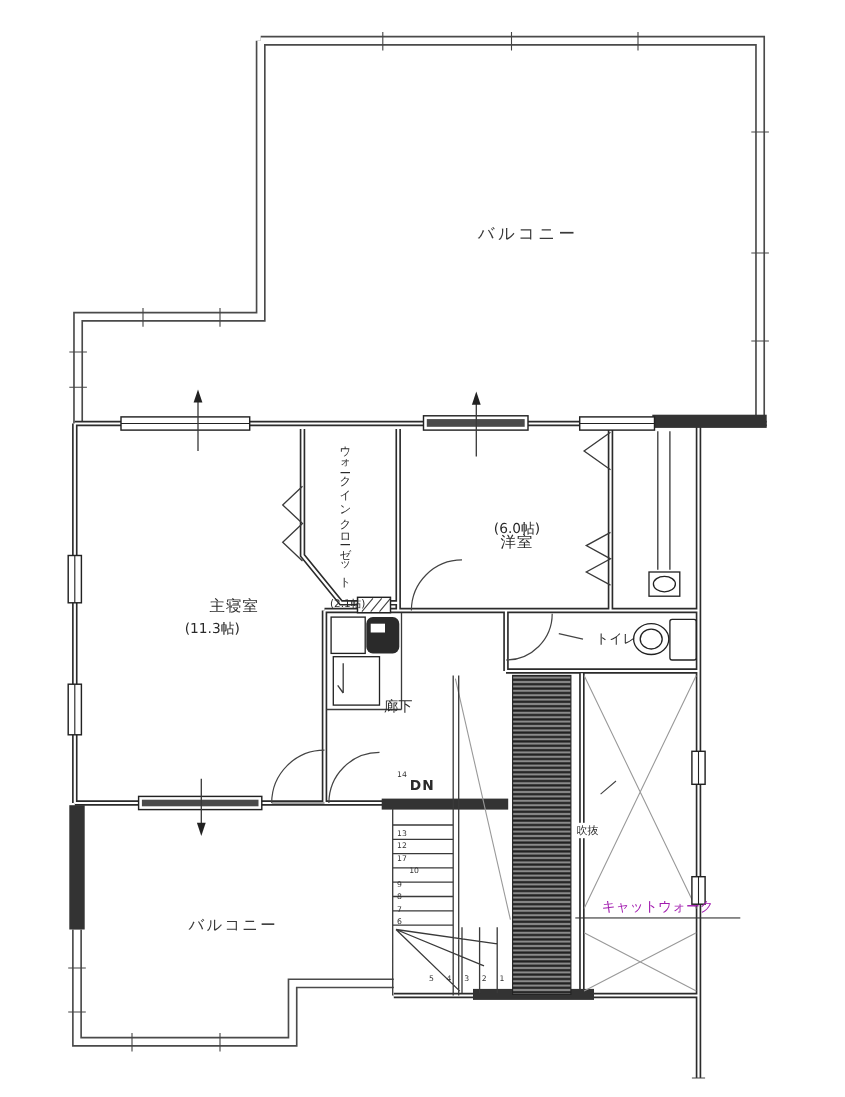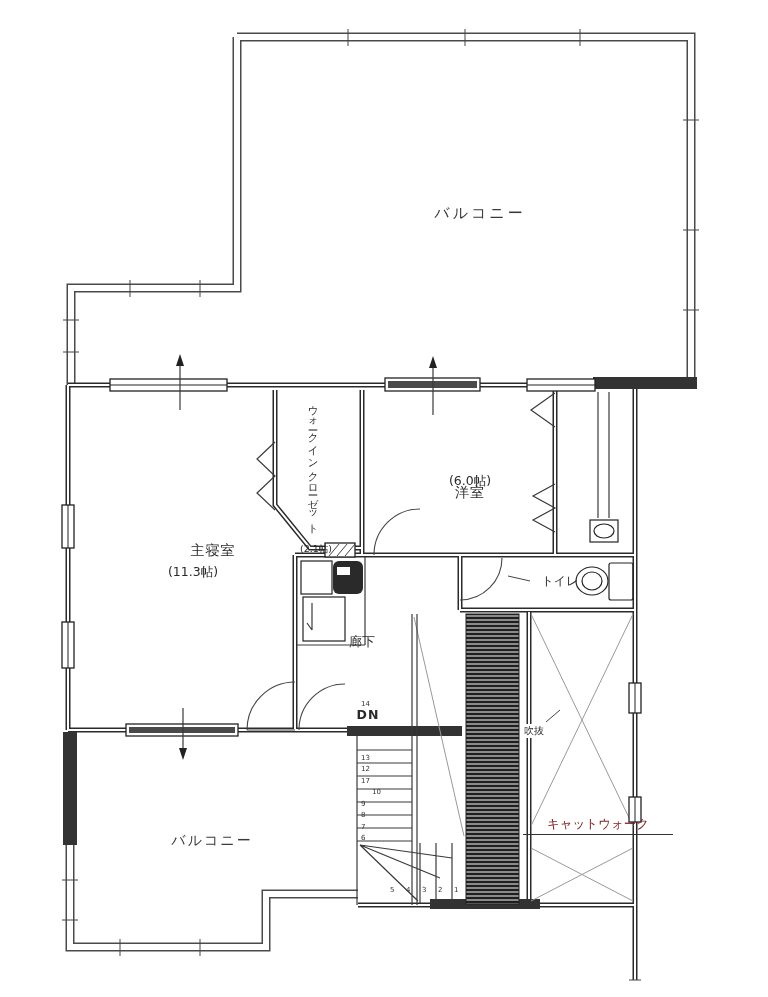--- a/index.html
+++ b/index.html
@@ -20,22 +20,22 @@
   .lbl{position:absolute;transform:translate(-50%,-50%);color:#2a2a2a;white-space:nowrap;}
   .balc{font-size:15px;letter-spacing:3px;color:#3a3a3a;}
   .balc2{font-size:14px;letter-spacing:2px;color:#3a3a3a;}
   .rm{font-size:14px;letter-spacing:1px;}
   .sz{font-size:12.5px;}
   .wicv{writing-mode:vertical-rl;height:98px;font-size:10.5px;line-height:13px;
         letter-spacing:1px;transform:translateX(-50%);}
   .small{font-size:10px;}
   .stepnum{position:absolute;font-size:7px;color:#333;font-family:"DejaVu Sans",sans-serif;}
   .catwalk-lbl{position:absolute;left:523px;top:816px;width:150px;text-align:center;
-      font-size:12.5px;color:#7f1d1d;border-bottom:1.2px solid #333;padding-bottom:1px;}
-  .voidlbl{background:#ffffff;padding:0 1px;}
+      font-size:12.5px;color:#a21caf;border-bottom:1.2px solid #333;padding-bottom:1px;}
+  .voidlbl{background:#ffffff;padding:0 1px;margin-top:24px;}
 </style>
 </head>
 <body>
 
 <div id="plan">
 
   <svg width="768" height="997" viewBox="0 0 768 997">
     <defs>
       <pattern id="hatch" width="4" height="4" patternUnits="userSpaceOnUse">
         <rect width="4" height="4" fill="#8a8a8a"></rect>
@@ -154,21 +154,21 @@
   <div class="lbl sz" style="left:193px;top:572px;">(11.3帖)</div>
 
   <div class="lbl rm" style="left:470px;top:461px;margin-top:32px;">洋室</div>
   <div class="lbl sz" style="left:470px;top:481px;">(6.0帖)</div>
 
   <div class="lbl wicv" style="left:313px;top:398px;transform:translateX(-50%);">ウォークインクローゼット</div>
   <div class="lbl" style="left:316px;top:517px;font-size:9.5px;margin-top:32px;">(2.1帖)</div>
 
   <div class="lbl" style="left:560px;top:581px;font-size:12px;">トイレ</div>
   <div class="lbl" style="left:362px;top:642px;font-size:13px;">廊下</div>
-  <div class="lbl" style="left:368px;top:714px;font-size:12.5px;font-weight:600;letter-spacing:1px;">DN</div>
+  <div class="lbl" style="left:384px;top:714px;font-size:12.5px;font-weight:600;letter-spacing:1px;">DN</div>
   <div class="lbl small voidlbl" style="left:534px;top:731px;">吹抜</div>
 
   <div class="catwalk-lbl">キャットウォーク</div>
 
   <div>
       <div class="stepnum" style="left: 361px; top: 700px;">14</div>
       <div class="stepnum" style="left: 361px; top: 753.5px;">13</div>
       <div class="stepnum" style="left: 361px; top: 765px;">12</div>
       <div class="stepnum" style="left: 361px; top: 776.5px;">17</div>
       <div class="stepnum" style="left: 372px; top: 788px;">10</div>

